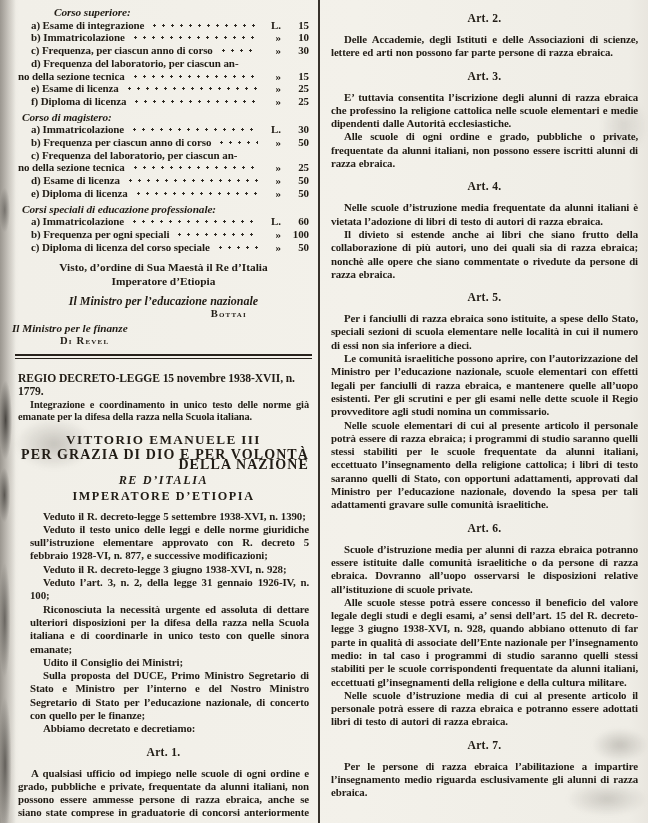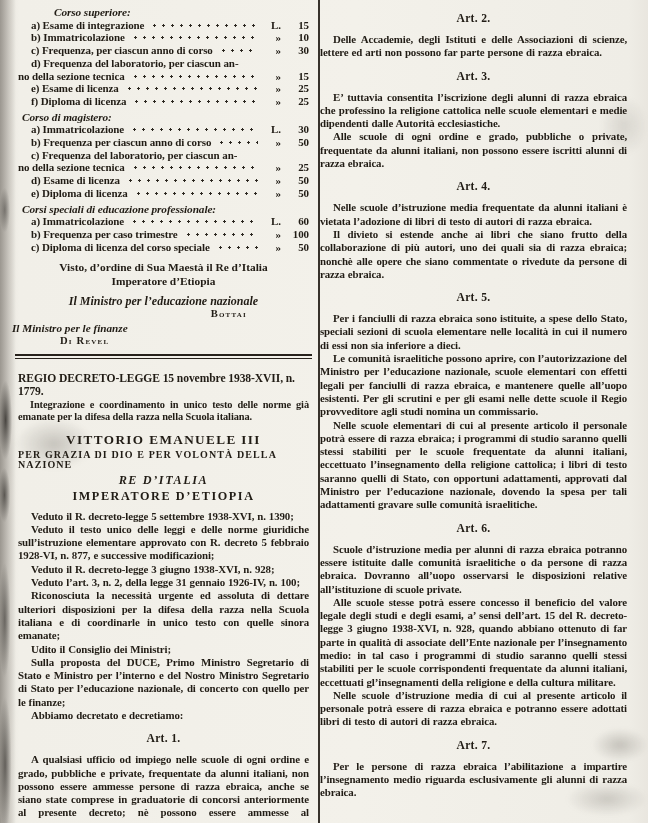--- a/index.html
+++ b/index.html
@@ -22,21 +22,21 @@
   }
   .smudge{position:absolute;pointer-events:none;filter:blur(2px);z-index:1;}
   .smudge.s1{left:14px;top:418px;width:80px;height:52px;background:radial-gradient(ellipse at center,rgba(90,85,78,.28),transparent 70%);}
   .smudge.s2{left:592px;top:728px;width:56px;height:34px;background:radial-gradient(ellipse at center,rgba(100,95,88,.30),transparent 70%);}
   .smudge.s3{left:566px;top:782px;width:82px;height:34px;background:radial-gradient(ellipse at center,rgba(100,95,88,.26),transparent 70%);}
   .smudge.s4{left:600px;top:96px;width:48px;height:60px;background:radial-gradient(ellipse at center,rgba(110,105,98,.18),transparent 70%);}
   .divider{position:absolute;left:318px;top:0;width:2px;height:823px;background:#37322b;z-index:2;}
 
   .col{position:absolute;top:6px;z-index:3;}
   .col-left{left:18px;width:291px;}
-  .col-right{left:320px;top:8px;width:307px;}
+  .col-right{left:331px;top:8px;width:307px;}
 
   
   .feelist{font-size:11px;line-height:12.7px;letter-spacing:-0.1px;}
   .fee-heading{font-style:italic;font-size:11.3px;padding-left:4px;margin-top:3px;}
   .fee-heading:first-child{margin-top:0;margin-left:32px;}
   .fee-row{display:flex;align-items:baseline;padding-left:13px;white-space:nowrap;}
   .fee-row.cont{padding-left:0;}
   .fee-dots{
     flex:1;min-width:8px;height:10px;margin:0 3px 0 6px;align-self:center;
     background-image:radial-gradient(circle, rgba(33,28,21,.95) 1.05px, transparent 1.4px);
@@ -51,26 +51,26 @@
   .min-edu-name{text-align:right;padding-right:62px;font-variant:small-caps;letter-spacing:1.2px;font-size:10.6px;line-height:12.5px;}
   .min-fin-title{margin-top:2px;font-style:italic;font-size:11.2px;line-height:12.5px;margin-left:-6px;}
   .min-fin-name{padding-left:42px;font-variant:small-caps;letter-spacing:1.2px;font-size:10.6px;line-height:12.5px;}
 
   .double-rule{margin:7px 0 0 -3px;width:297px;height:2px;border-top:2px solid #27221c;border-bottom:1px solid #27221c;}
 
   .decree-title{margin:13px 0 0 0;font-size:11.6px;line-height:13px;letter-spacing:-0.1px;}
   .decree-sub{margin:1px 0 0 0;font-size:10.4px;line-height:11.6px;text-indent:12px;text-align:justify;letter-spacing:-0.1px;}
 
   .king-name{margin-top:9px;text-align:center;font-size:13.2px;letter-spacing:1.4px;line-height:15px;}
-  .king-grace{margin-top:3px;text-align:left;font-size:10px;letter-spacing:1.1px;line-height:10px;}
+  .king-grace{margin-top:3px;text-align:right;font-size:14px;letter-spacing:1.1px;line-height:10px;}
   .king-title1{margin-top:3px;text-align:center;font-size:12.2px;letter-spacing:1.6px;line-height:14px;font-style:italic;}
   .king-title2{margin-top:2px;text-align:center;font-size:12.2px;letter-spacing:1.6px;line-height:14px;}
 
   .body-p{margin:0;font-size:10.9px;line-height:13.3px;text-indent:13px;text-align:justify;letter-spacing:-0.12px;word-spacing:0.4px;}
-  .col-left .preamble{margin-top:7px;}
+  .col-left .preamble{margin-top:7px;margin-left:12px;}
   .art-head{text-align:center;font-size:11.6px;line-height:13px;margin:10px 0 8px 0;letter-spacing:0.3px;}
   .col-right .art-head:first-child{margin-top:4px;}
 </style>
 </head>
 <body>
 
 <div class="gutter"></div>
 <div class="smudge s1"></div>
 <div class="smudge s2"></div>
 <div class="smudge s3"></div>
@@ -160,21 +160,21 @@
 
     <div class="fee-heading">Corsi speciali di educazione professionale:</div>
 
     <div class="fee-row">
       <span class="fee-label">a) Immatricolazione</span>
       <span class="fee-dots"></span>
       <span class="fee-cur">L.</span>
       <span class="fee-amt">60</span>
     </div>
     <div class="fee-row">
-      <span class="fee-label">b) Frequenza per caso trimestre</span>
+      <span class="fee-label">b) Frequenza per ogni speciali</span>
       <span class="fee-dots"></span>
       <span class="fee-cur">»</span>
       <span class="fee-amt">100</span>
     </div>
     <div class="fee-row">
       <span class="fee-label">c) Diploma di licenza del corso speciale</span>
       <span class="fee-dots"></span>
       <span class="fee-cur">»</span>
       <span class="fee-amt">50</span>
     </div>

